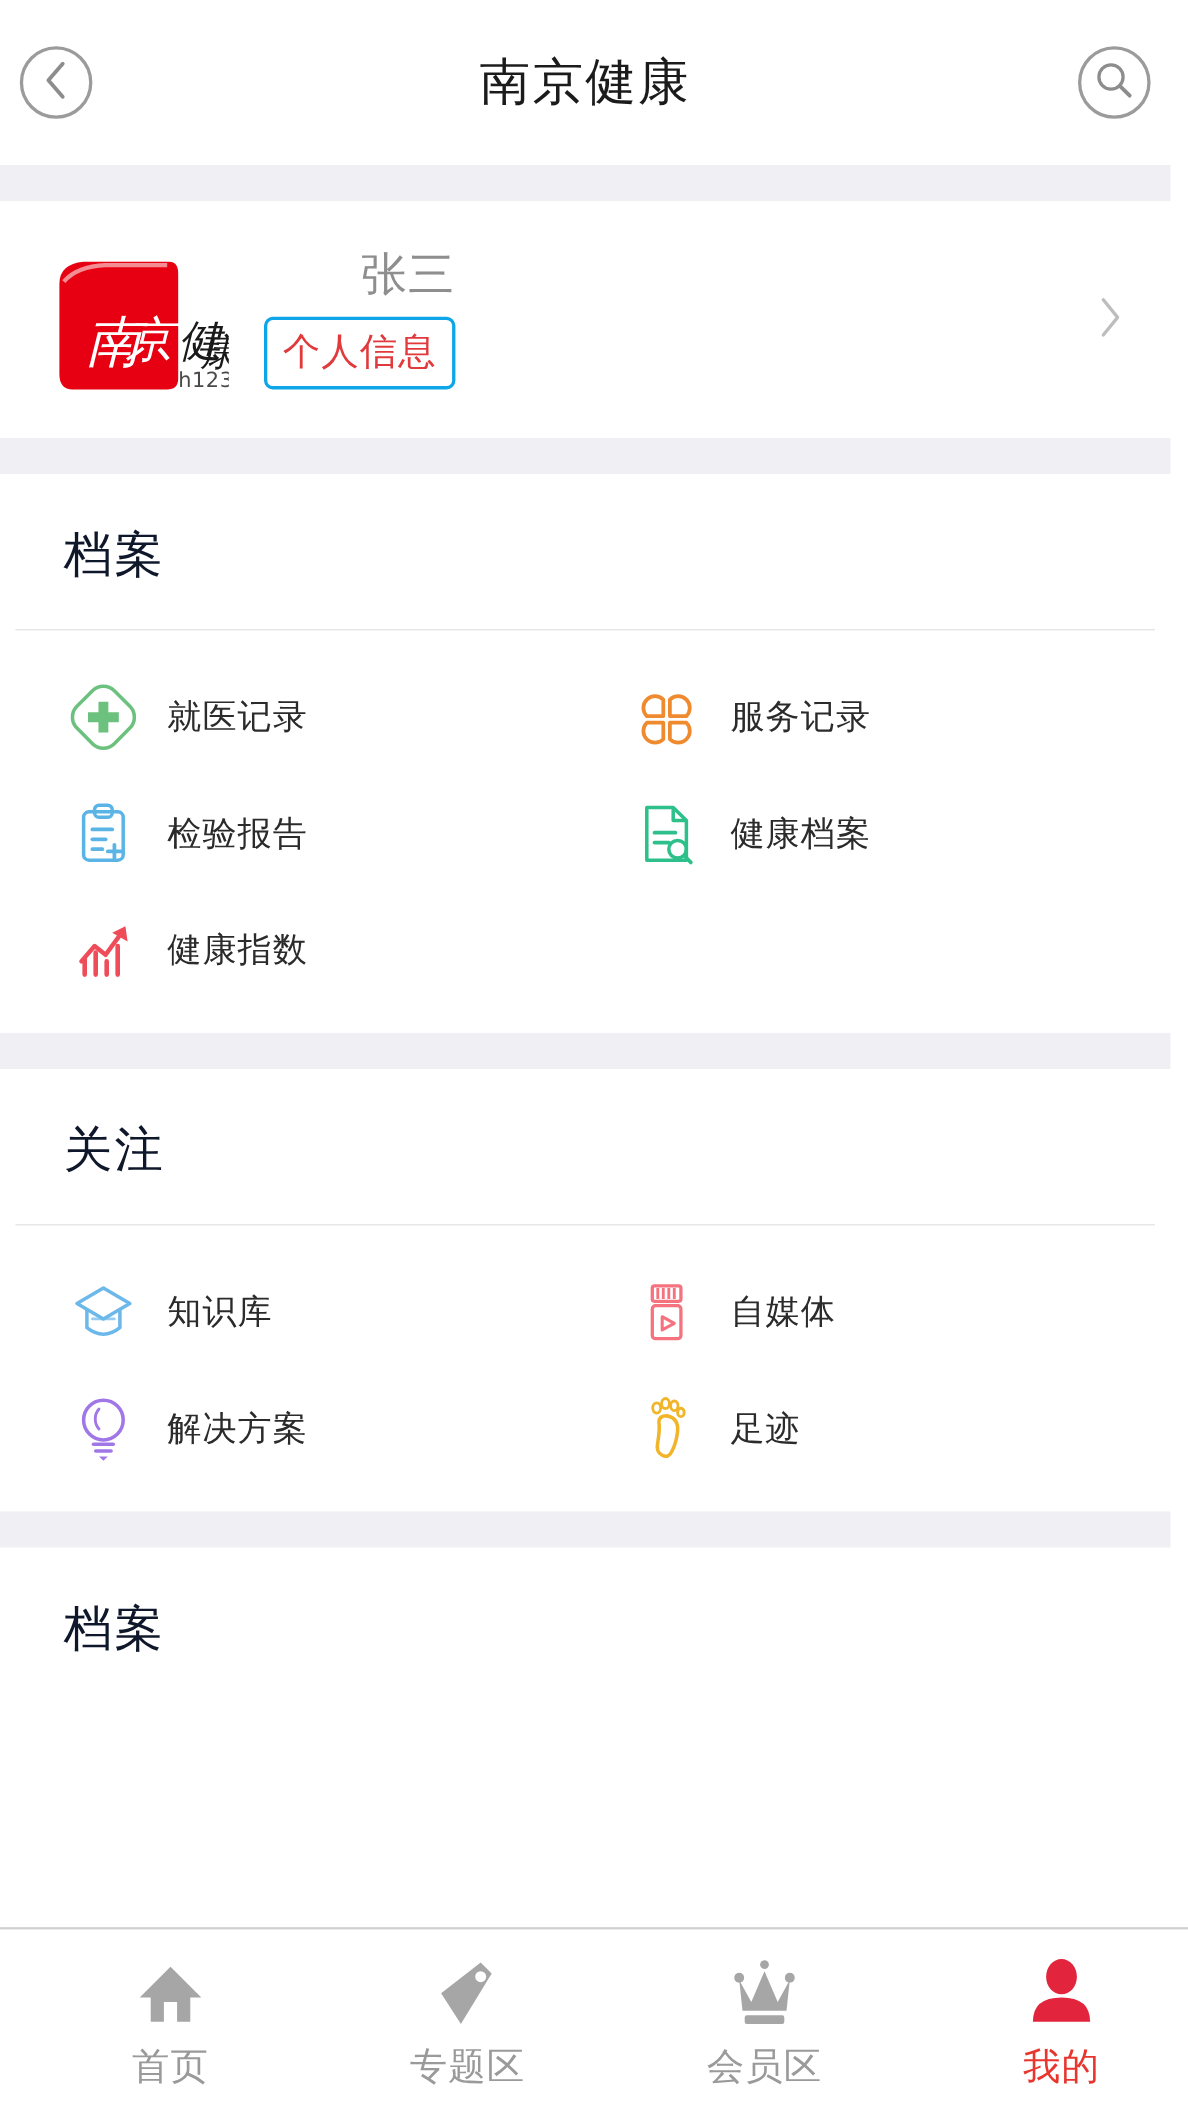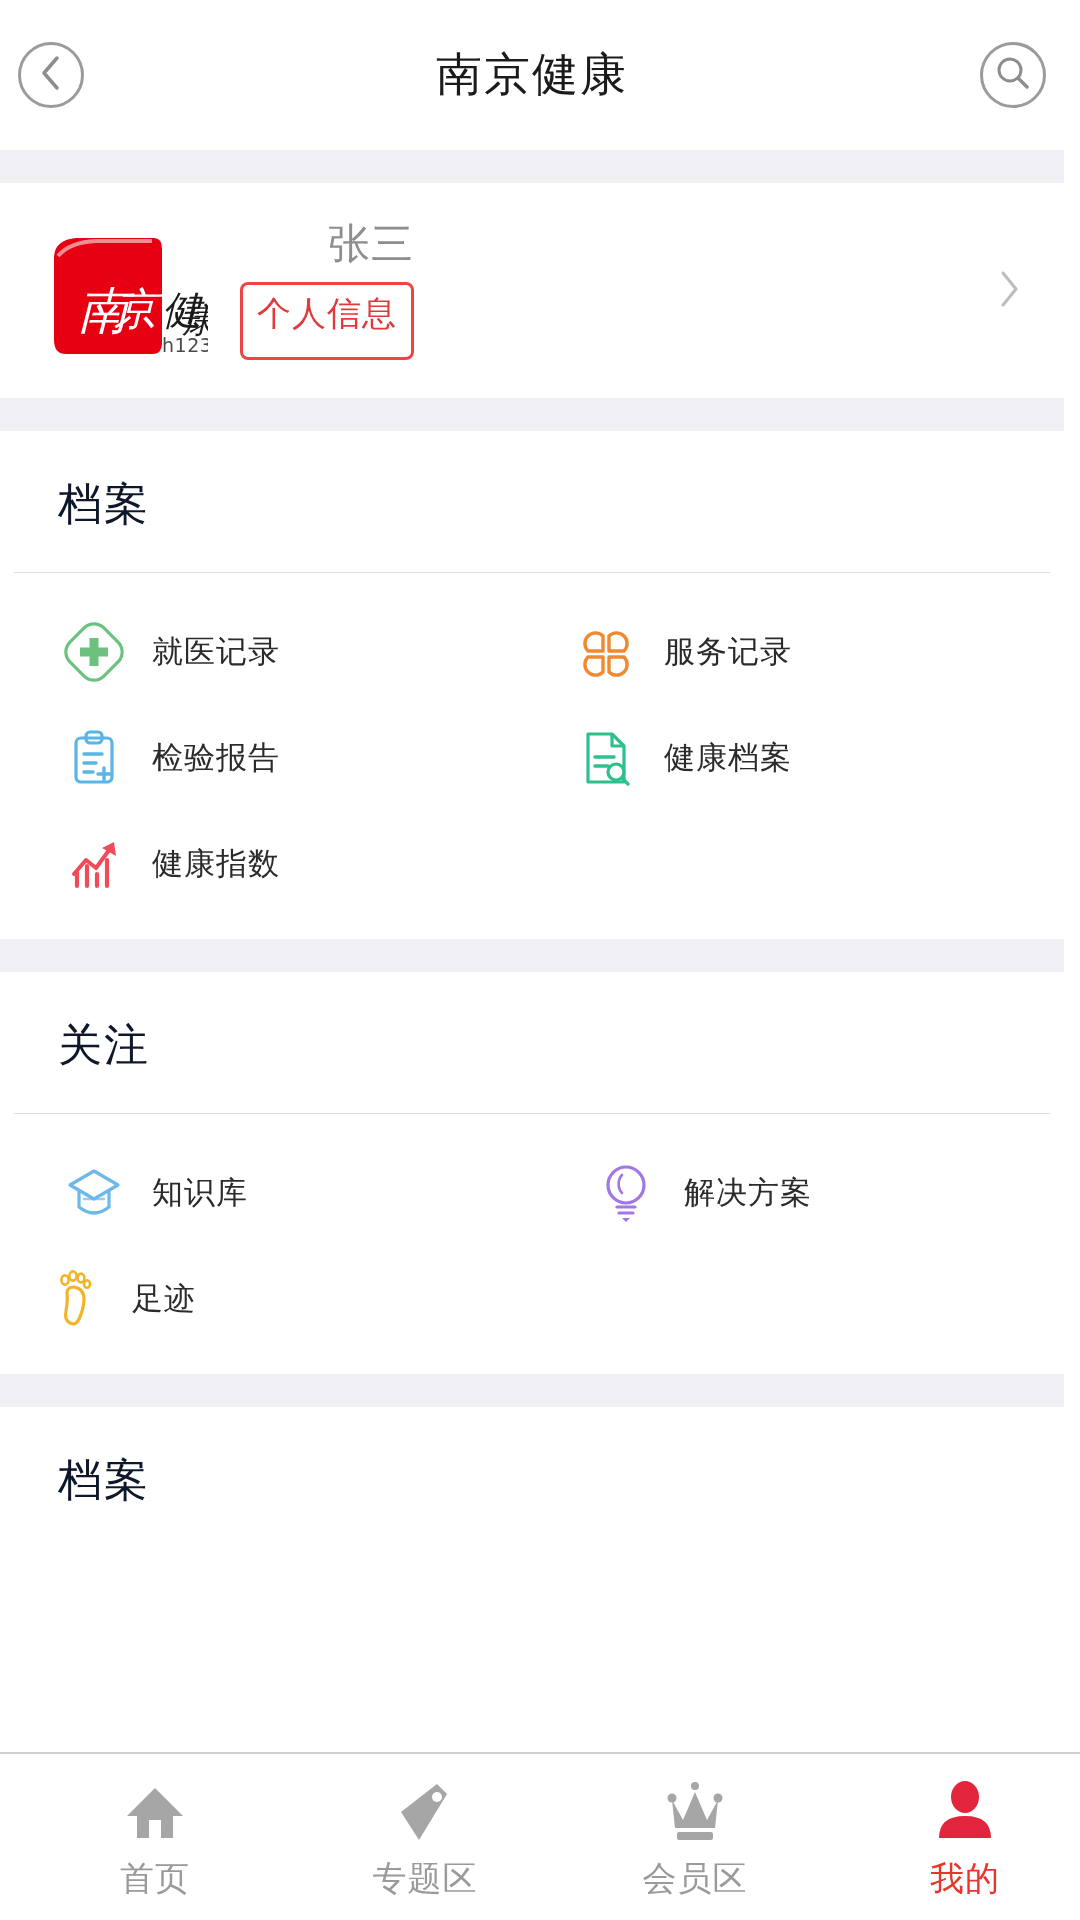--- a/index.html
+++ b/index.html
@@ -32,22 +32,22 @@
   
   .profile {
     position:relative; height:215px; background:#fff;
     display:flex; align-items:center; padding:0 40px 0 36px;
   }
   .logo-wrap { width:172px; height:150px; position:relative; flex:0 0 auto; }
   .profile-text { margin-left:32px; display:flex; flex-direction:column; justify-content:center;align-items:flex-end; }
   .profile-name { font-size:42px; color:#8e8e8e; line-height:1.1; margin-bottom:14px; letter-spacing:1px; }
   .profile-btn {
     display:inline-block; align-self:flex-start;
-    border:3px solid #ef4444; border-radius:8px;
-    color:#e03a3c; font-size:34px; padding:6px 14px 20px; letter-spacing:1px;
+    border:3px solid #0ea5e9; border-radius:8px;
+    color:#e03a3c; font-size:34px; padding:6px 14px 8px; letter-spacing:1px;
   }
   .chev-right { position:absolute; right:42px; top:50%; transform:translateY(-50%); }
 
   
   .section { background:#fff; }
   .section-title {
     font-size:44px; color:#0f172a; padding:44px 0 38px 58px; letter-spacing:2px;
   }
   .section-rule { height:1px; background:#dedede; margin:0 14px; }
   .grid { display:flex; flex-wrap:wrap; padding:26px 0 22px; }
@@ -207,20 +207,34 @@
         <span class="item-icon">
           <svg width="68" height="68" viewBox="0 0 68 68">
             <polygon points="34,12 58,26 34,40 10,26" fill="none" stroke="#6cb8ea" stroke-width="3.2" stroke-linejoin="round"></polygon>
             <path d="M19 31 L19 48 Q34 60 49 48 L49 31" fill="none" stroke="#6cb8ea" stroke-width="3.2" stroke-linejoin="round"></path>
             <line x1="24" y1="40" x2="44" y2="40" stroke="#6cb8ea" stroke-width="2.4" stroke-linecap="round" opacity="0.7"></line>
           </svg>
         </span>
         <span class="item-label">知识库</span>
       </div>
 
+      <div class="grid-item col2">
+        <span class="item-icon">
+          <svg width="68" height="68" viewBox="0 0 68 68">
+            <rect x="21" y="10" width="26" height="14" rx="2" fill="none" stroke="#f4737f" stroke-width="3"></rect>
+            <line x1="26" y1="12" x2="26" y2="22" stroke="#f4737f" stroke-width="2.6"></line>
+            <line x1="31" y1="12" x2="31" y2="22" stroke="#f4737f" stroke-width="2.6"></line>
+            <line x1="36" y1="12" x2="36" y2="22" stroke="#f4737f" stroke-width="2.6"></line>
+            <line x1="41" y1="12" x2="41" y2="22" stroke="#f4737f" stroke-width="2.6"></line>
+            <rect x="21" y="28" width="26" height="30" rx="3" fill="none" stroke="#f4737f" stroke-width="3"></rect>
+            <polygon points="30,38 41,44 30,50" fill="none" stroke="#f4737f" stroke-width="2.8" stroke-linejoin="round"></polygon>
+          </svg>
+        </span>
+        <span class="item-label">自媒体</span>
+      </div>
 
       <div class="grid-item">
         <span class="item-icon">
           <svg width="68" height="68" viewBox="0 0 68 68">
             <path d="M34 8 A18 18 0 0 0 34 44 A18 18 0 0 0 34 8 Z" fill="none" stroke="#a177e8" stroke-width="3.2"></path>
             <path d="M30 16 A10 12 0 0 0 30 34" fill="none" stroke="#a177e8" stroke-width="2.6" stroke-linecap="round"></path>
             <line x1="25" y1="48" x2="43" y2="48" stroke="#a177e8" stroke-width="3.2" stroke-linecap="round"></line>
             <line x1="27" y1="54" x2="41" y2="54" stroke="#a177e8" stroke-width="3.2" stroke-linecap="round"></line>
             <polygon points="30,59 38,59 34,63" fill="#a177e8"></polygon>
           </svg>

